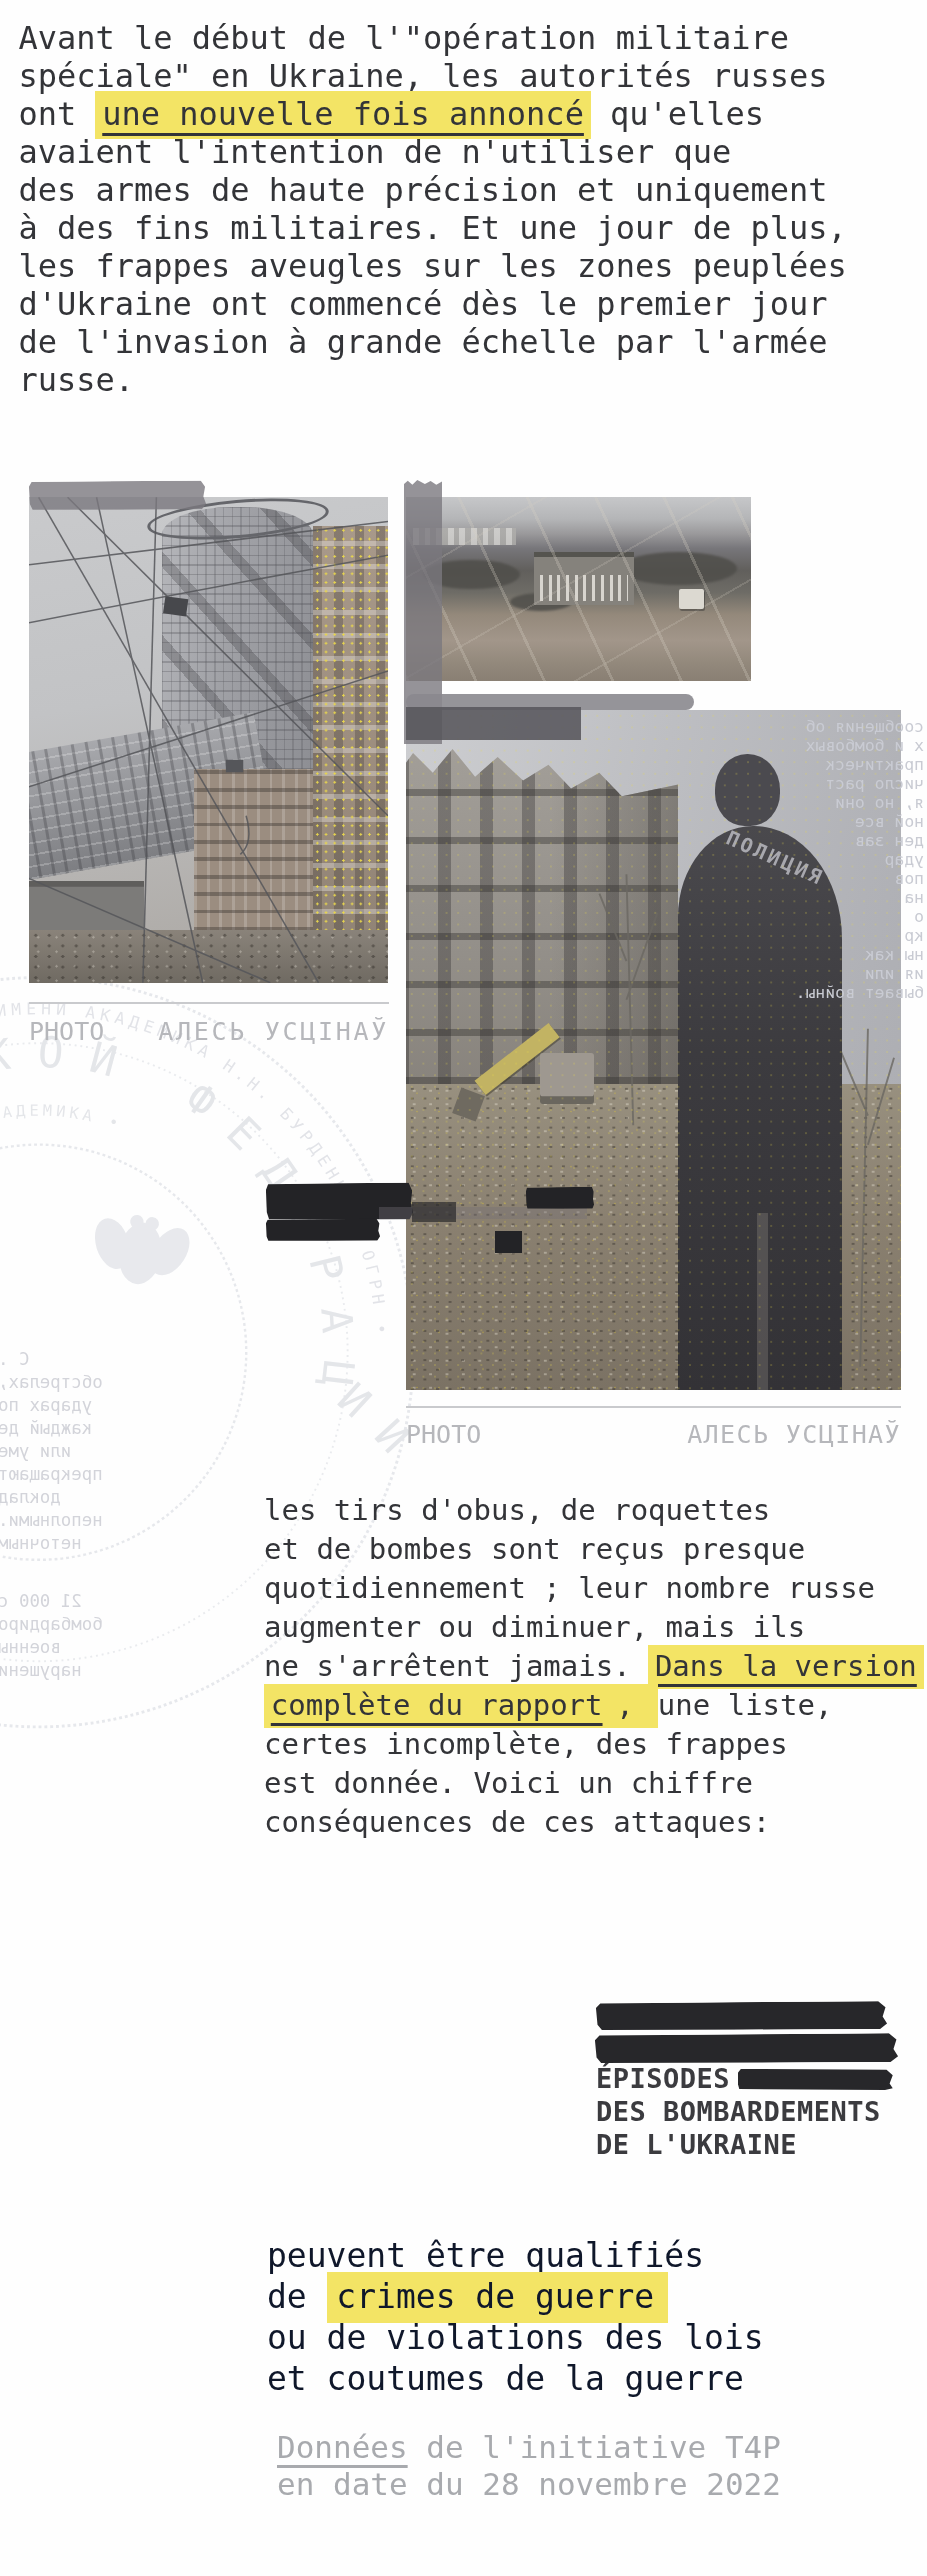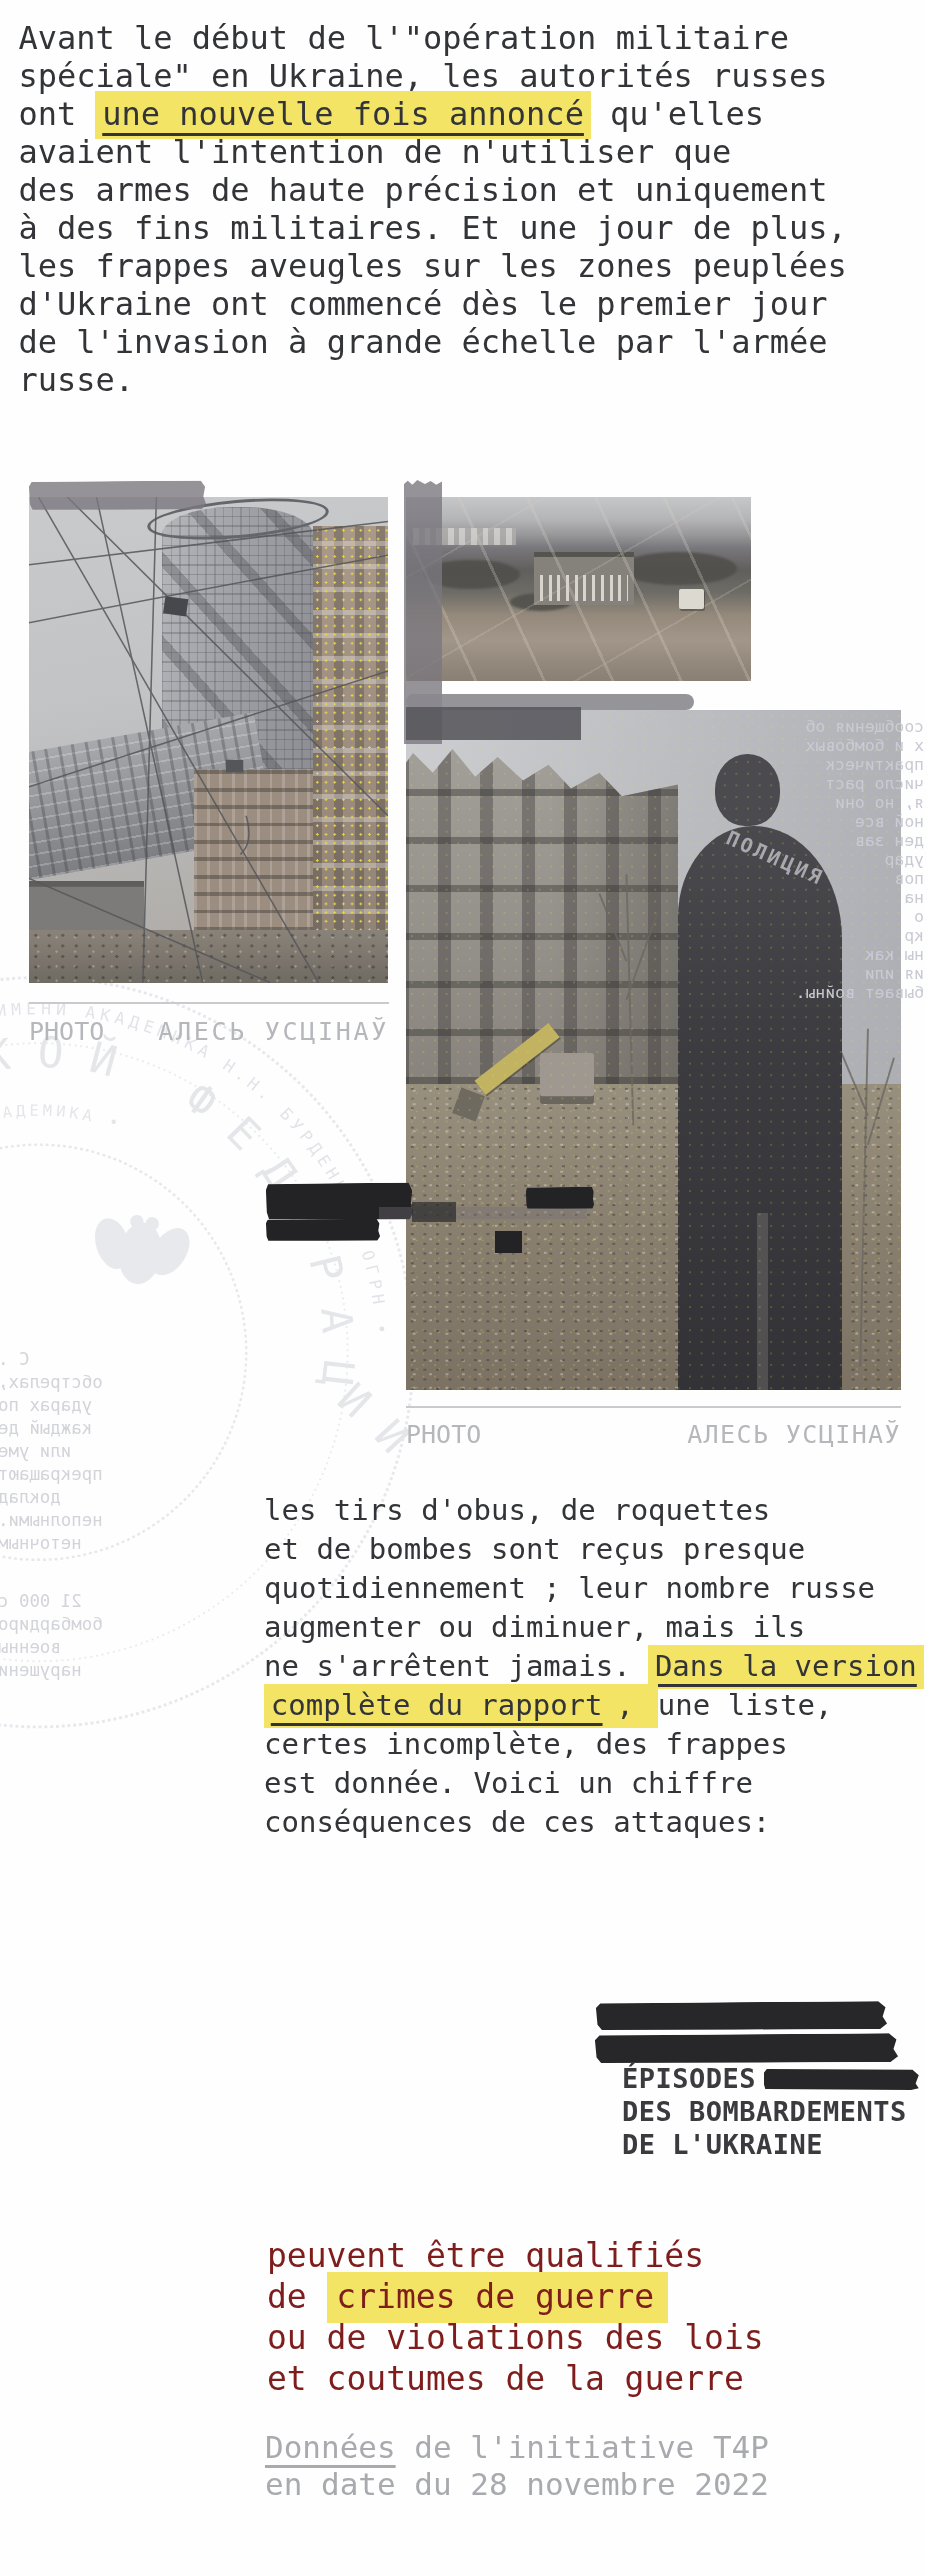--- a/index.html
+++ b/index.html
@@ -3,28 +3,28 @@
 <meta charset="utf-8">
 <style>
   html,body{margin:0;padding:0;background:#ffffff;}
   #canvas{position:relative;width:927px;height:2576px;background:#fefefe;overflow:hidden;
           font-family:"DejaVu Sans Mono","Liberation Mono",monospace;color:#36373b;}
   .abs{position:absolute;}
   .tline{white-space:pre;}
   
   .intro{left:18.4px;top:19.3px;font-size:32px;line-height:38px;color:#333438;z-index:6;}
   .middle{left:264px;top:1491px;font-size:29px;line-height:39px;color:#333438;z-index:6;}
-  .quote{left:267px;top:2235px;font-size:33px;line-height:41px;color:#7f1d1d;z-index:6;}
-  .credit{left:265px;top:2429px;font-size:31px;line-height:37px;color:#a8aaae;z-index:6;}
+  .quote{left:267px;top:2235px;font-size:33px;line-height:41px;color:#0f172a;z-index:6;}
+  .credit{left:277px;top:2429px;font-size:31px;line-height:37px;color:#a8aaae;z-index:6;}
   .hl{background:#f3e465;padding:3.9px 6.8px 5.8px;}
   .hlu{background:#f3e465;padding:3.9px 6.8px 5.8px;text-decoration:underline;text-decoration-thickness:2.9px;text-underline-offset:7.7px;cursor:pointer;}
   .link{text-decoration:underline;text-decoration-thickness:2.9px;text-underline-offset:6.8px;cursor:pointer;}
   .quote .hl{padding:4.8px 13.5px 6.8px 9.7px;}
   
-  .heading{left:596px;top:2062px;font-size:27px;line-height:33px;font-weight:bold;color:#3b3b3f;z-index:6;letter-spacing:0.5px;margin-left:26px;}
+  .heading{left:596px;top:2062px;font-size:27px;line-height:33px;font-weight:bold;color:#3b3b3f;z-index:6;letter-spacing:0.5px;}
   .bar-black{background:#27272a;z-index:5;}
   .brush{clip-path:polygon(0% 18%,1.5% 2%,97% 0%,99.5% 22%,98.5% 55%,100% 80%,97.5% 100%,2% 97%,.5% 78%);transform:rotate(-.35deg);}
   .inline-bar{display:inline-block;width:155px;height:21px;background:#27272a;margin-left:7.7px;position:relative;top:1.9px;
               clip-path:polygon(0% 20%,2% 0%,96% 4%,100% 30%,98% 70%,100% 92%,95% 100%,1% 96%,0% 70%);}
   
   .photo{overflow:hidden;z-index:2;}
   .caption-row{display:flex;justify-content:space-between;color:#b6b7bb;font-size:25px;z-index:6;}
   .caption-name{letter-spacing:2.7px;}
   .cap2 .caption-name{letter-spacing:1.4px;}
   .hr{height:1.9px;background:#c9cacd;z-index:6;}

